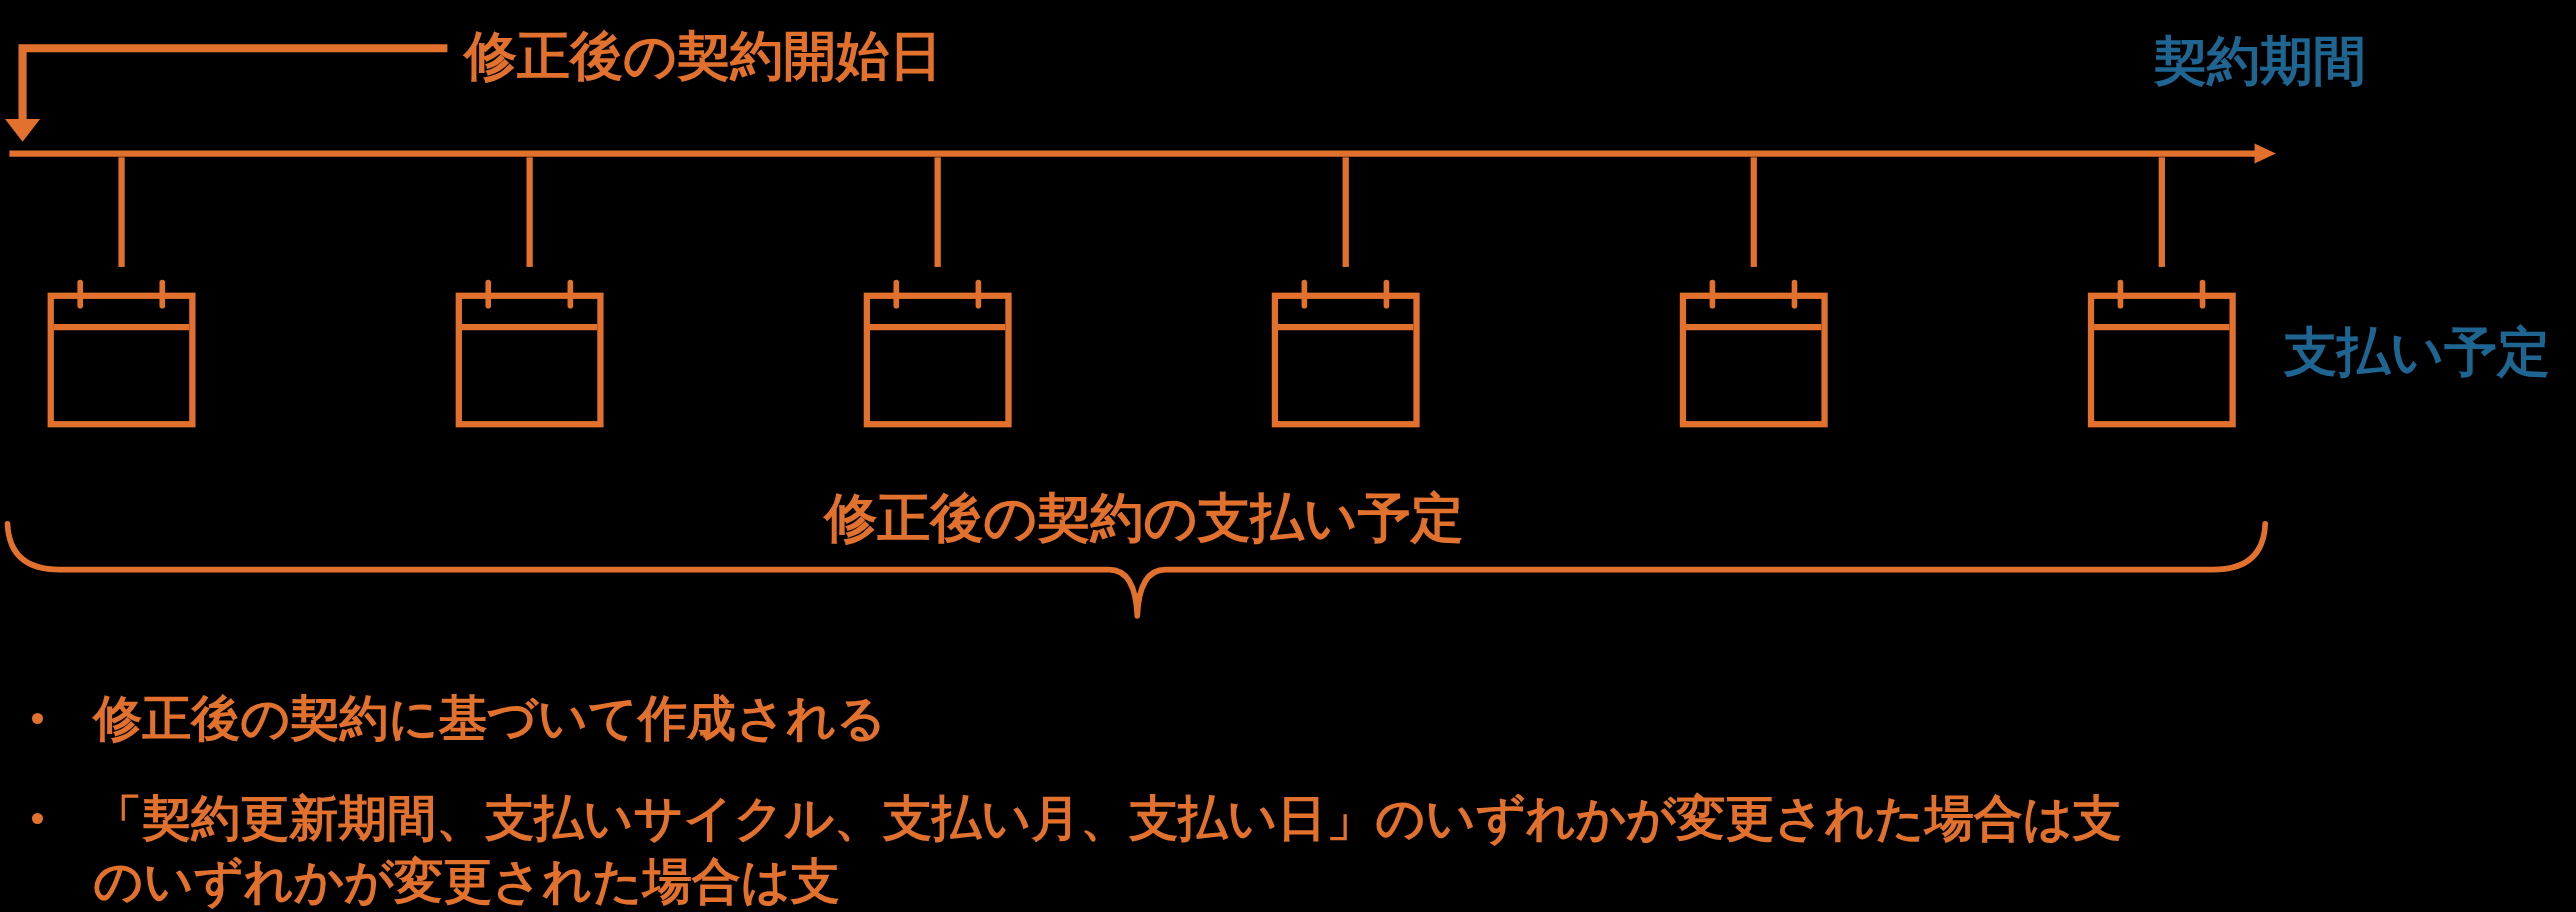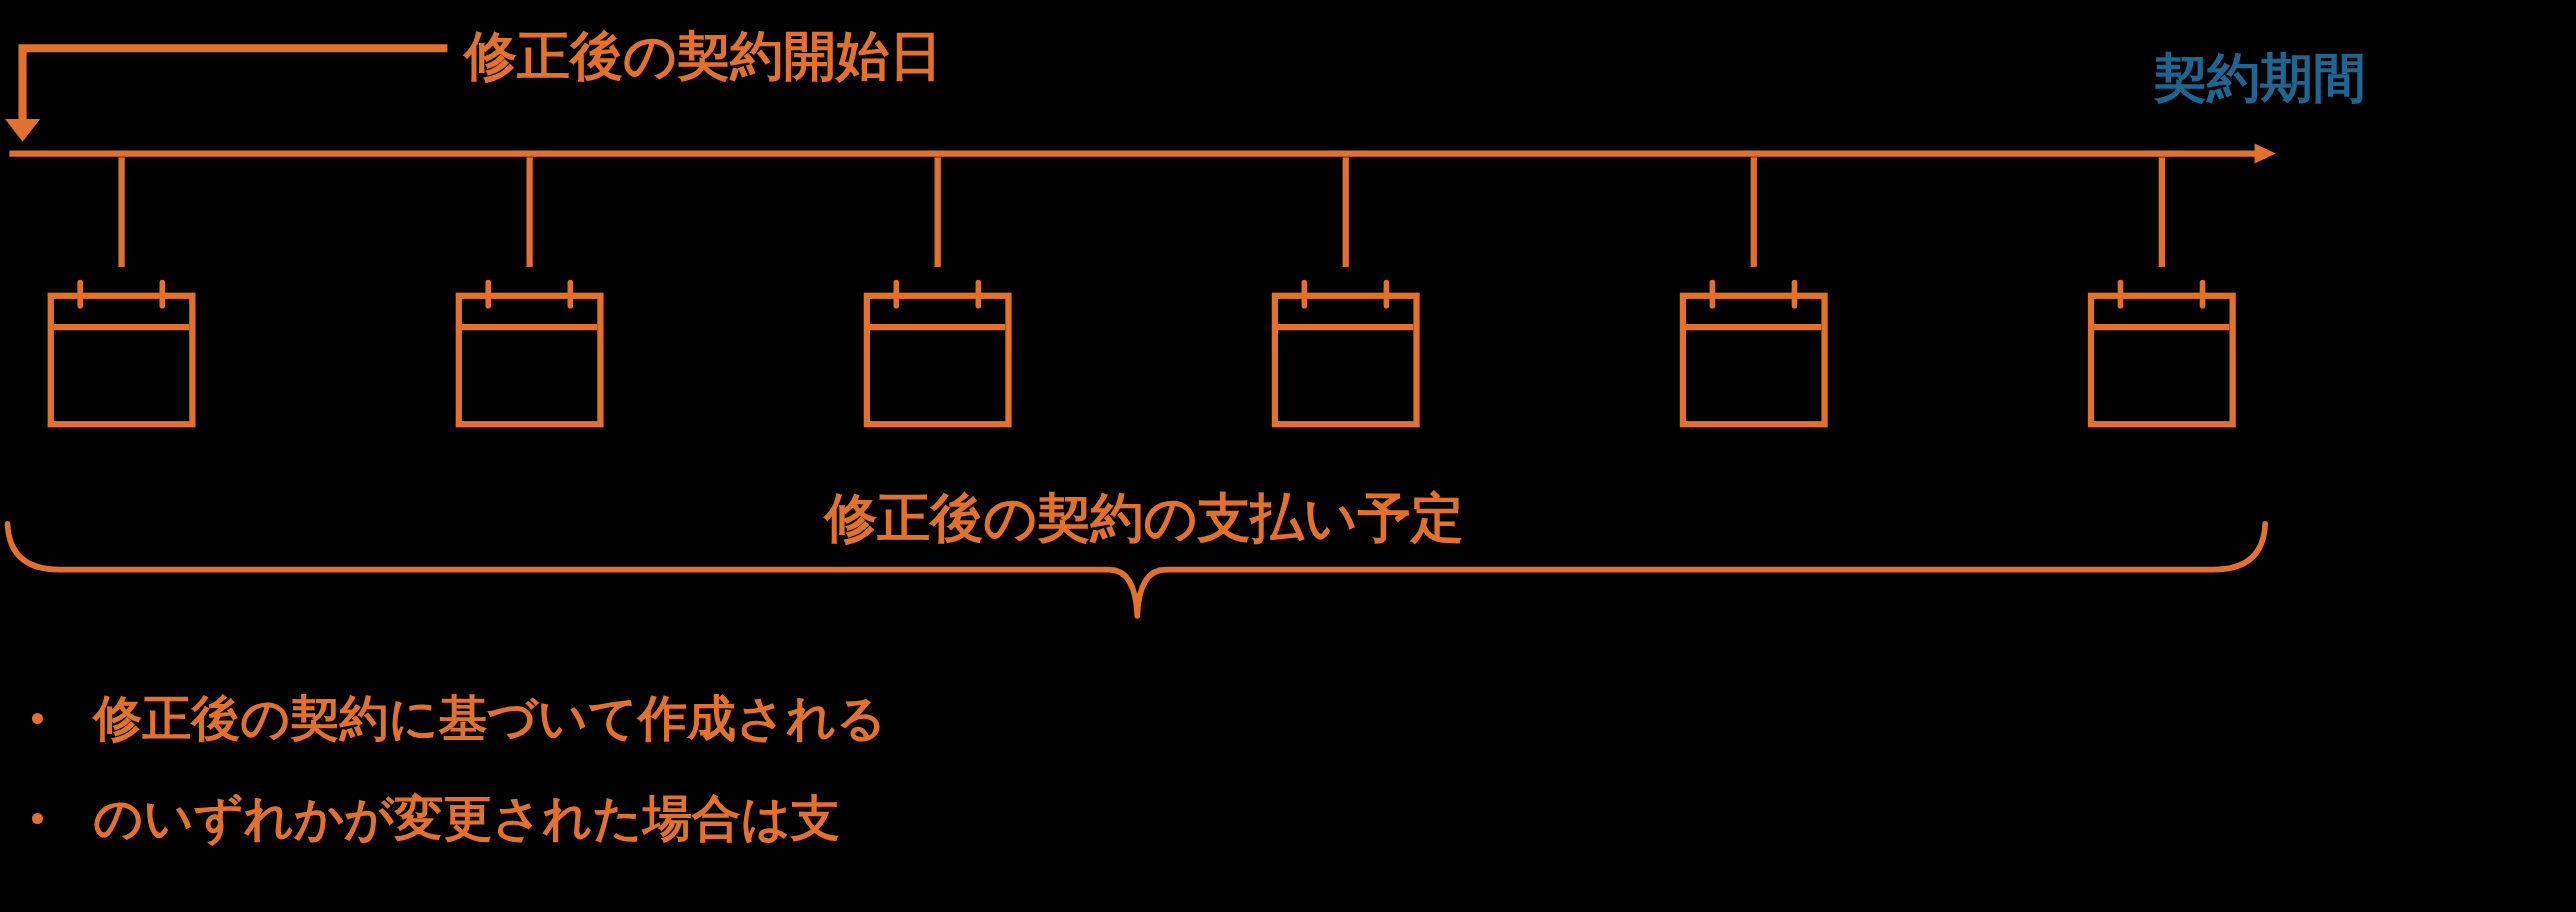--- a/index.html
+++ b/index.html
@@ -115,34 +115,36 @@
           <line x1="3384" y1="451" x2="3384" y2="488" stroke-width="9" stroke-linecap="round" class="o-stroke"></line>
           <line x1="3515" y1="451" x2="3515" y2="488" stroke-width="9" stroke-linecap="round" class="o-stroke"></line>
         </g>
       </g>
 
     <path class="o-stroke" fill="none" stroke-width="9" stroke-linecap="round" stroke-linejoin="round" d="M 12 836 Q 15 909 95 909 L 1770 909 Q 1812 909 1815 983 Q 1818 909 1860 909 L 3532 909 Q 3612 909 3615 836"></path>
   </svg>
 
   <div class="label orange" style="left:464px; top:29px;">修正後の契約開始日</div>
 
-  <div class="label blue" style="left:2154px; top:51px;">契約期間</div>
+  <div class="label blue" style="left:2154px; top:34px;">契約期間</div>
 
+  <div class="label blue" style="left:2284px; top:325px;">支払い予定</div>
 
   <div class="label orange centered" style="left:1144px; top:468px;margin-top:23px;">修正後の契約の支払い予定</div>
 
   <div id="notes">
       <div class="bullet-item">
         <span class="bullet-dot"></span>
         <div class="bullet-text">
           <div>修正後の契約に基づいて作成される</div>
         </div>
       </div>
       <div class="bullet-item">
         <span class="bullet-dot"></span>
         <div class="bullet-text">
+          <div>「契約更新期間、支払いサイクル、支払い月、支払い日」のいずれかが変更された場合は支</div>
           <div>のいずれかが変更された場合は支</div>
         </div>
       </div>
     </div>
 
 </div>
 
 
 </body></html>

